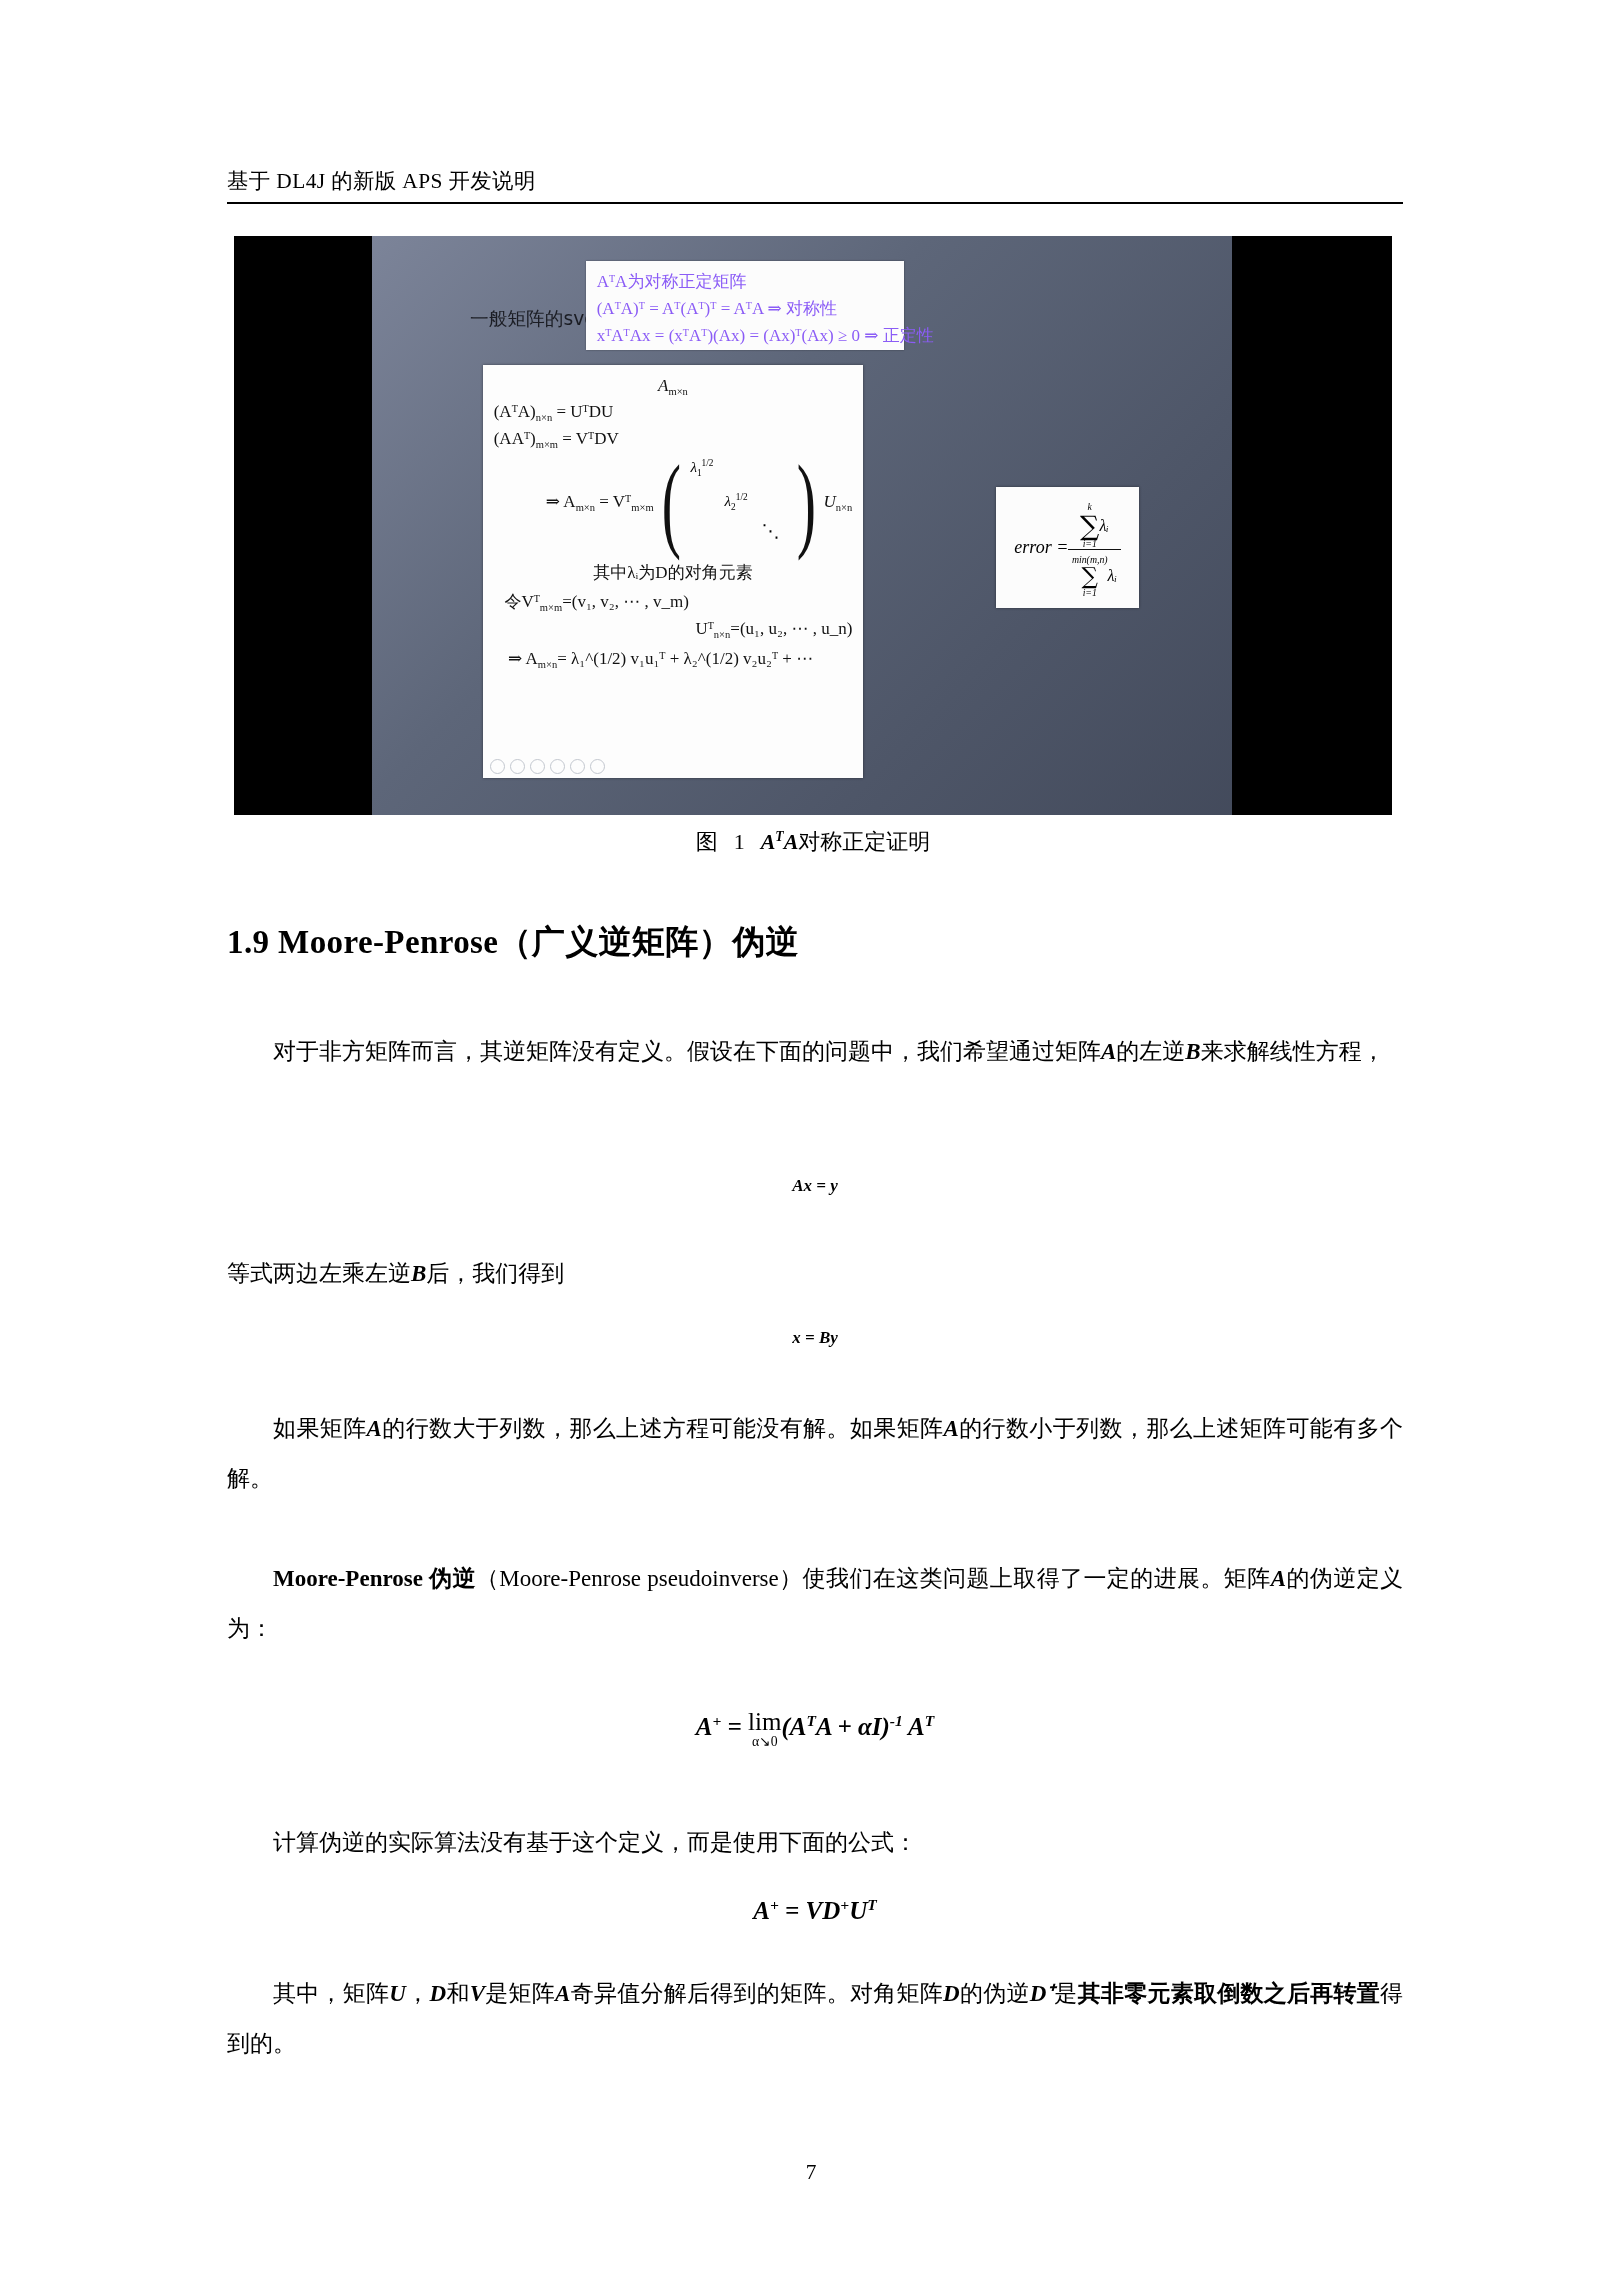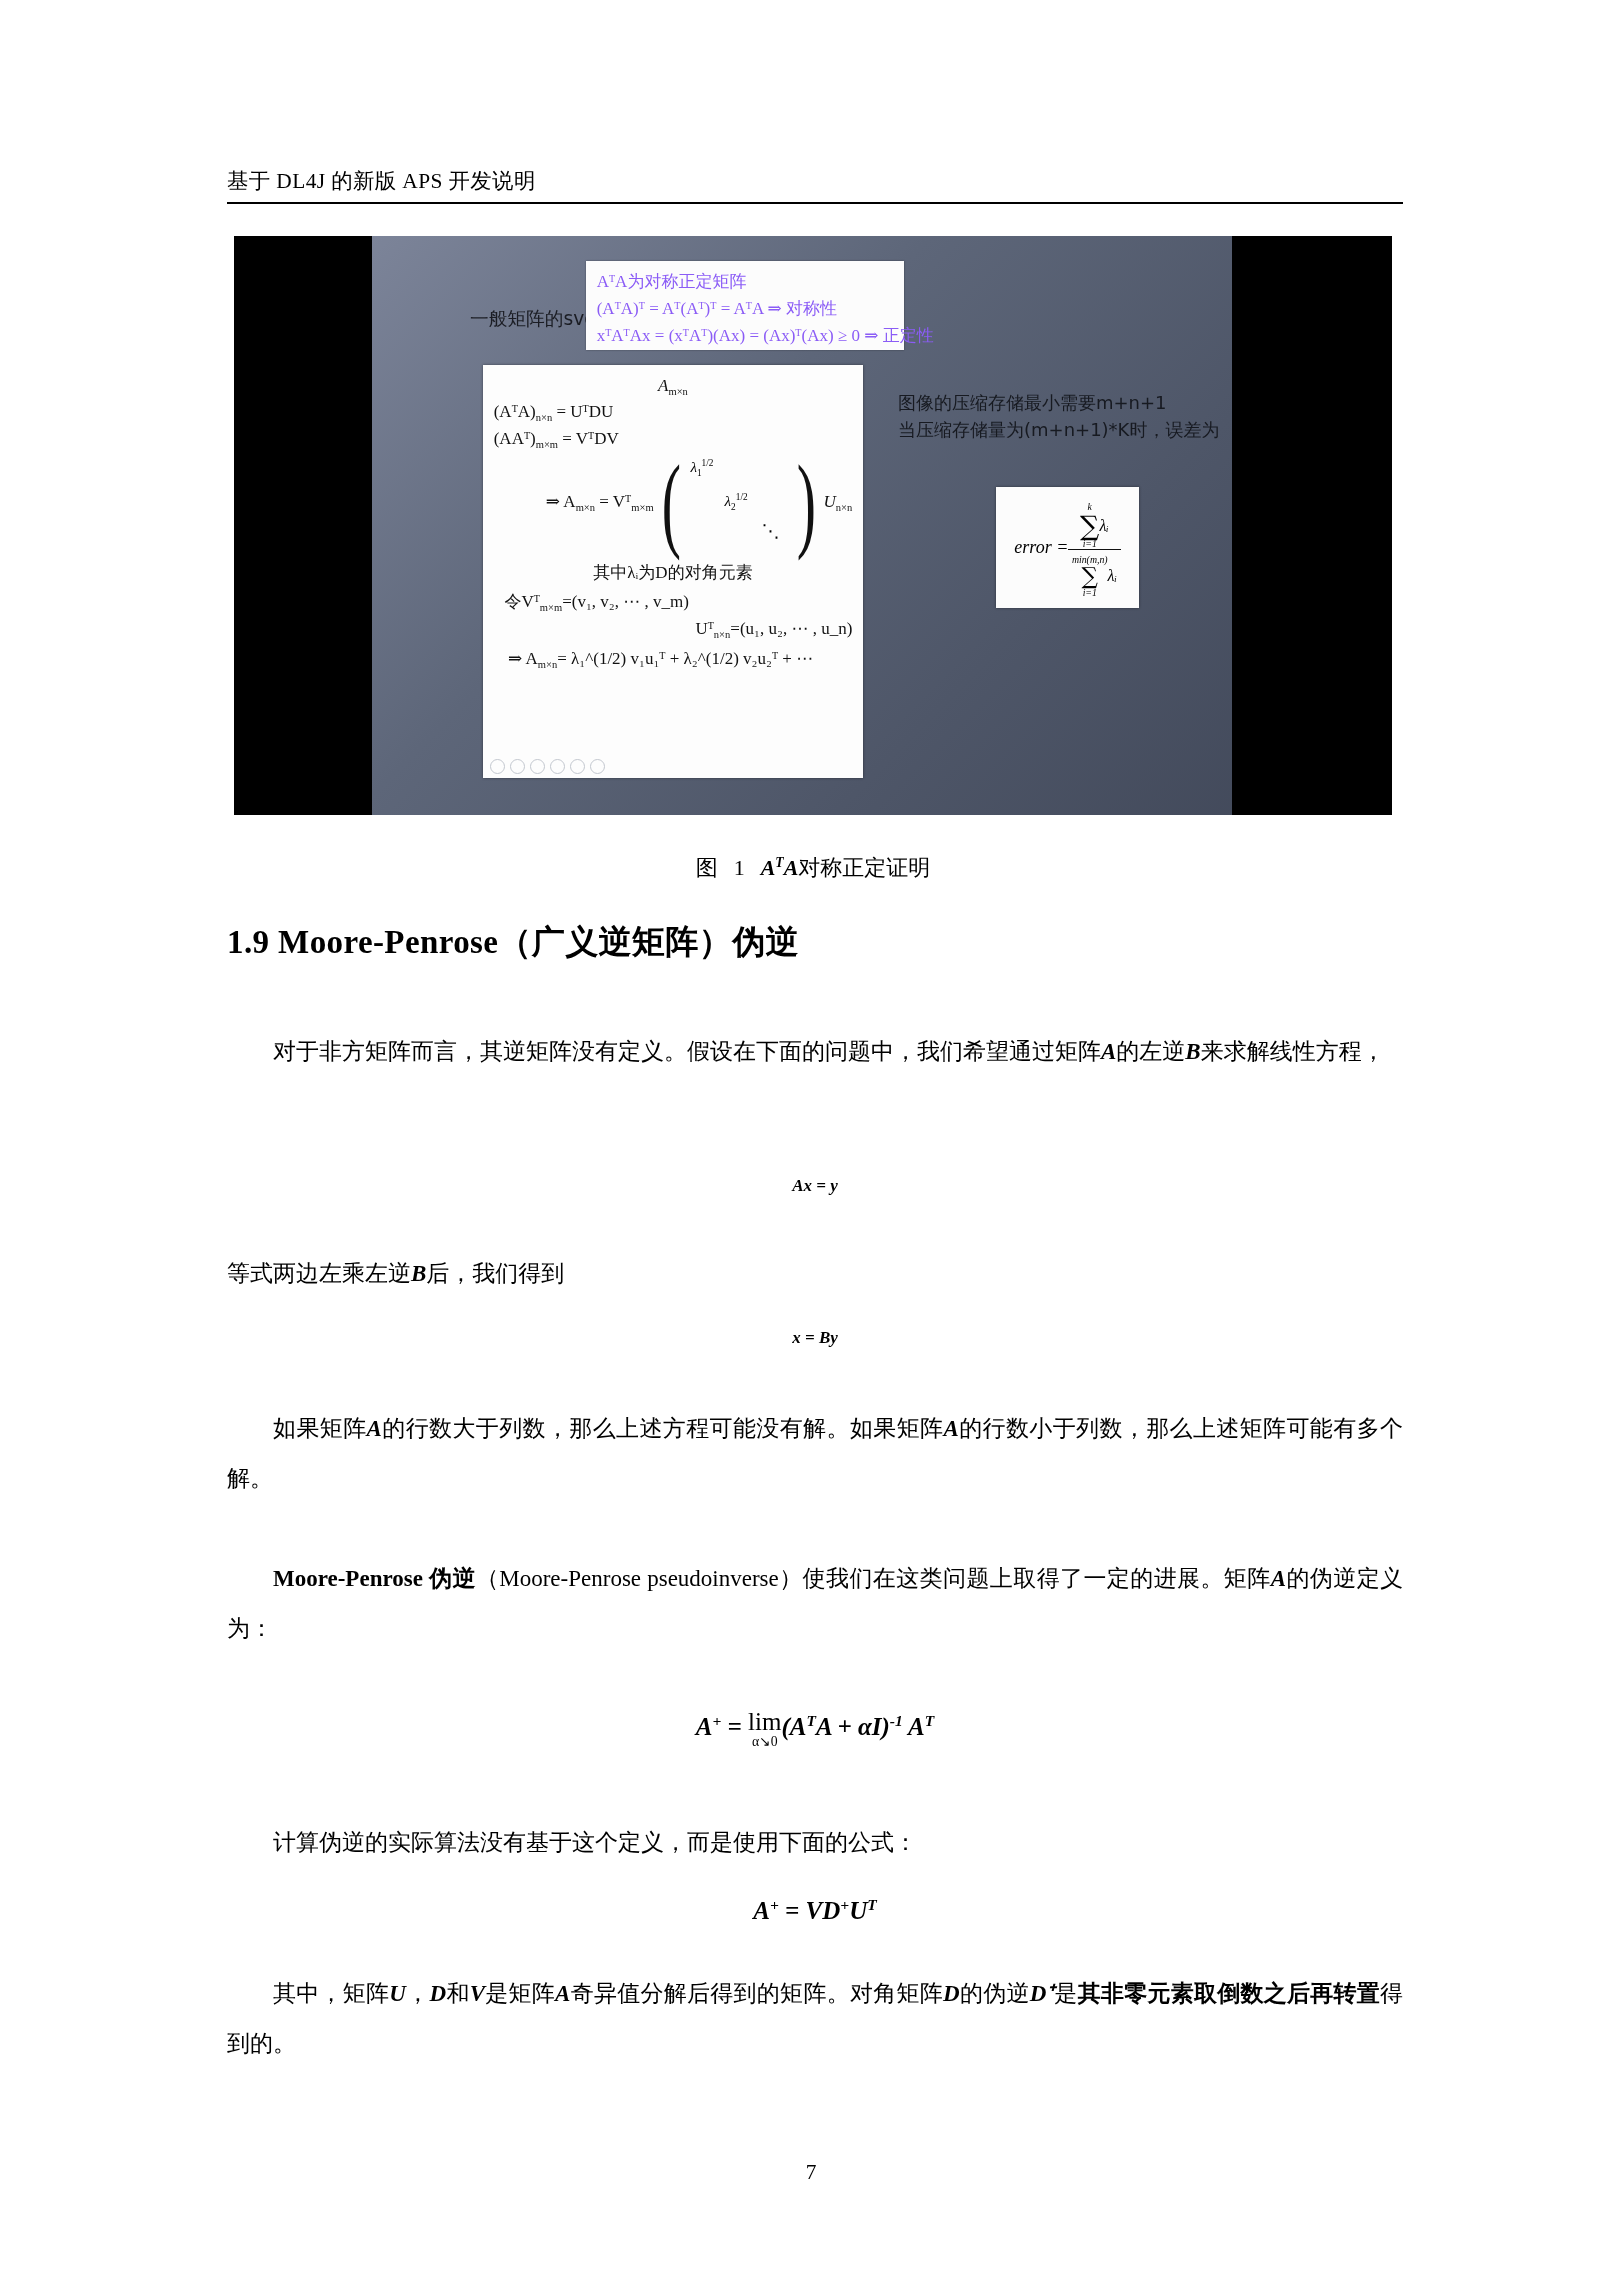--- a/index.html
+++ b/index.html
@@ -237,21 +237,21 @@
     width: 13.4px; height: 13.4px; border-radius: 50%;
     border: 1.2px solid #7b8596;
     display: inline-block;
     font-weight: normal;
   }
 
   
   .fig-caption {
     position: absolute;
     left: 234px;
-    top: 853px;
+    top: 827px;
     width: 1158px;
     text-align: center;
     font-size: 22px;
     font-family: "Liberation Serif", serif;
     white-space: nowrap;
   }
   .fig-caption .gap { display: inline-block; width: 16px; }
 
   
   .sec-heading {
@@ -376,24 +376,20 @@
           <div class="player-dots">
             <b></b>
             <b></b>
             <b></b>
             <b></b>
             <b></b>
             <b></b>
           </div>
         </div>
 
-        <div class="right-note">
-          <div>图像的压缩存储最小需要m+n+1</div>
-          <div>当压缩存储量为(m+n+1)*K时，误差为</div>
-        </div>
 
         <div class="box-error">
           <span style="font-style:italic;font-size:18px">error =</span>
           <span class="frac">
             <span class="num">
               <span class="sum-wrap">
                 <span class="sum-stack">
                   <span class="sum-lim">k</span>
                   <span class="sum-sym">∑</span>
                   <span class="sum-lim">i=1</span>

